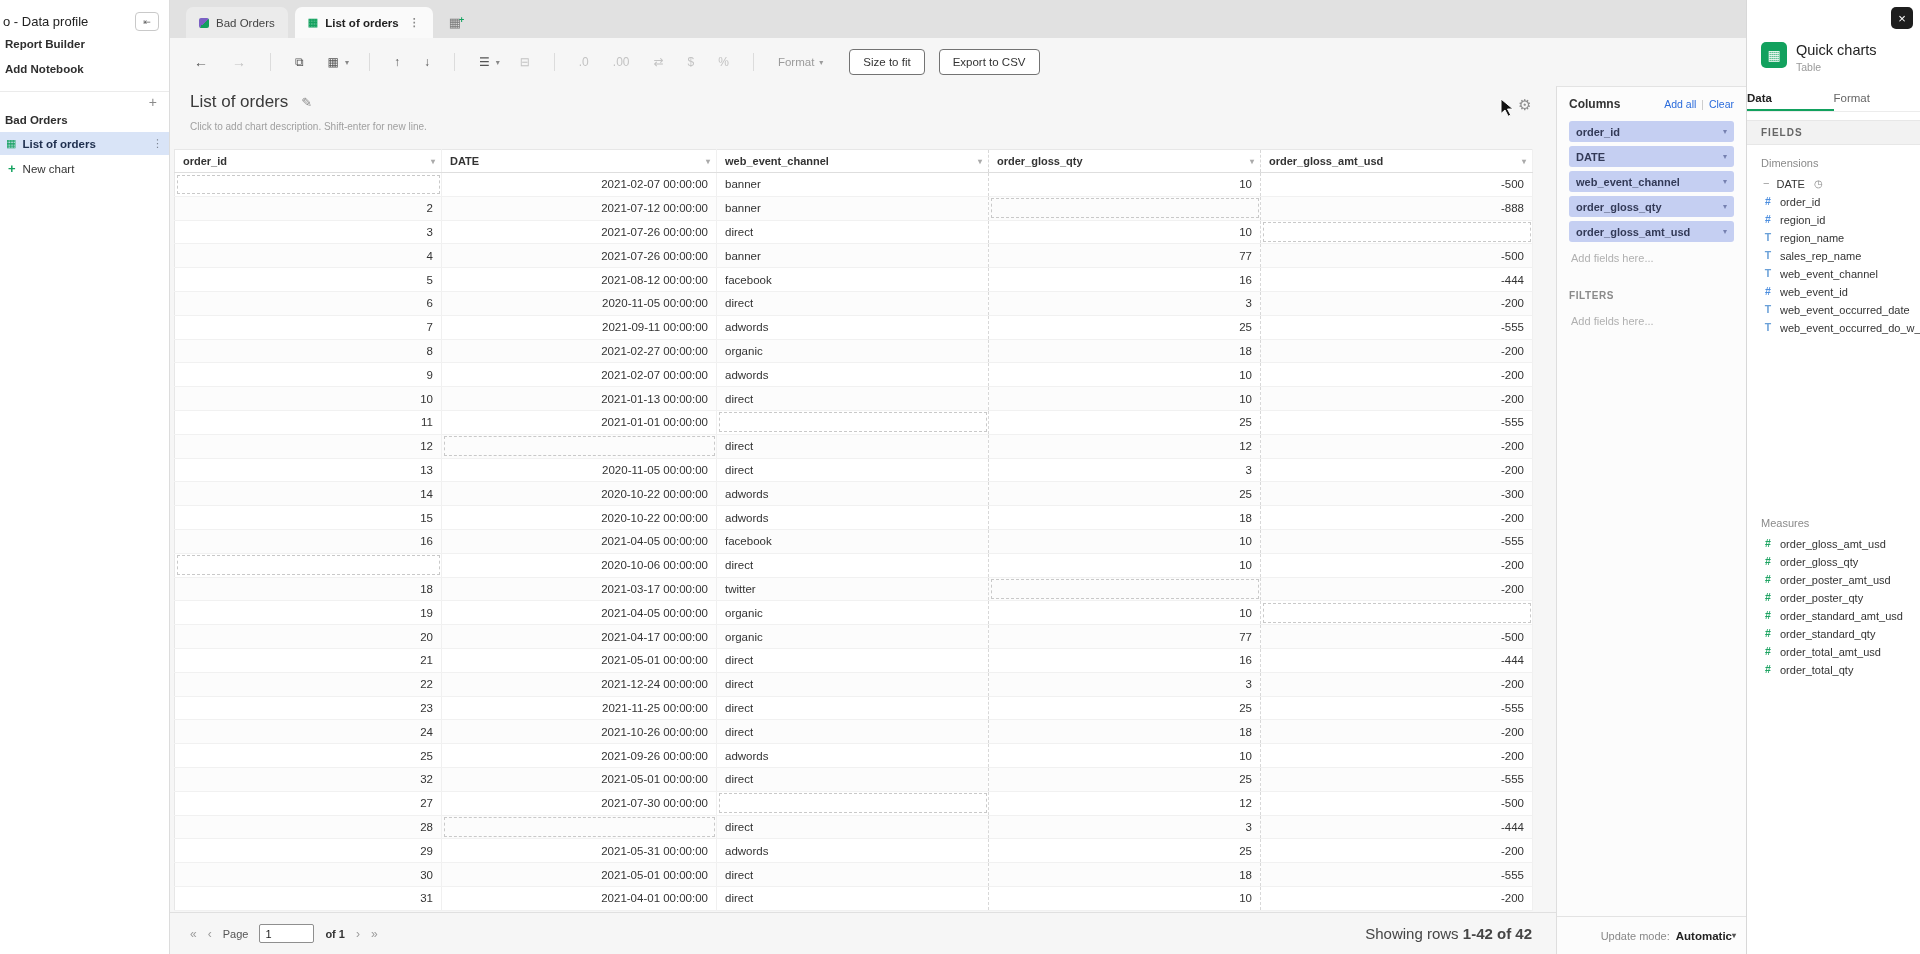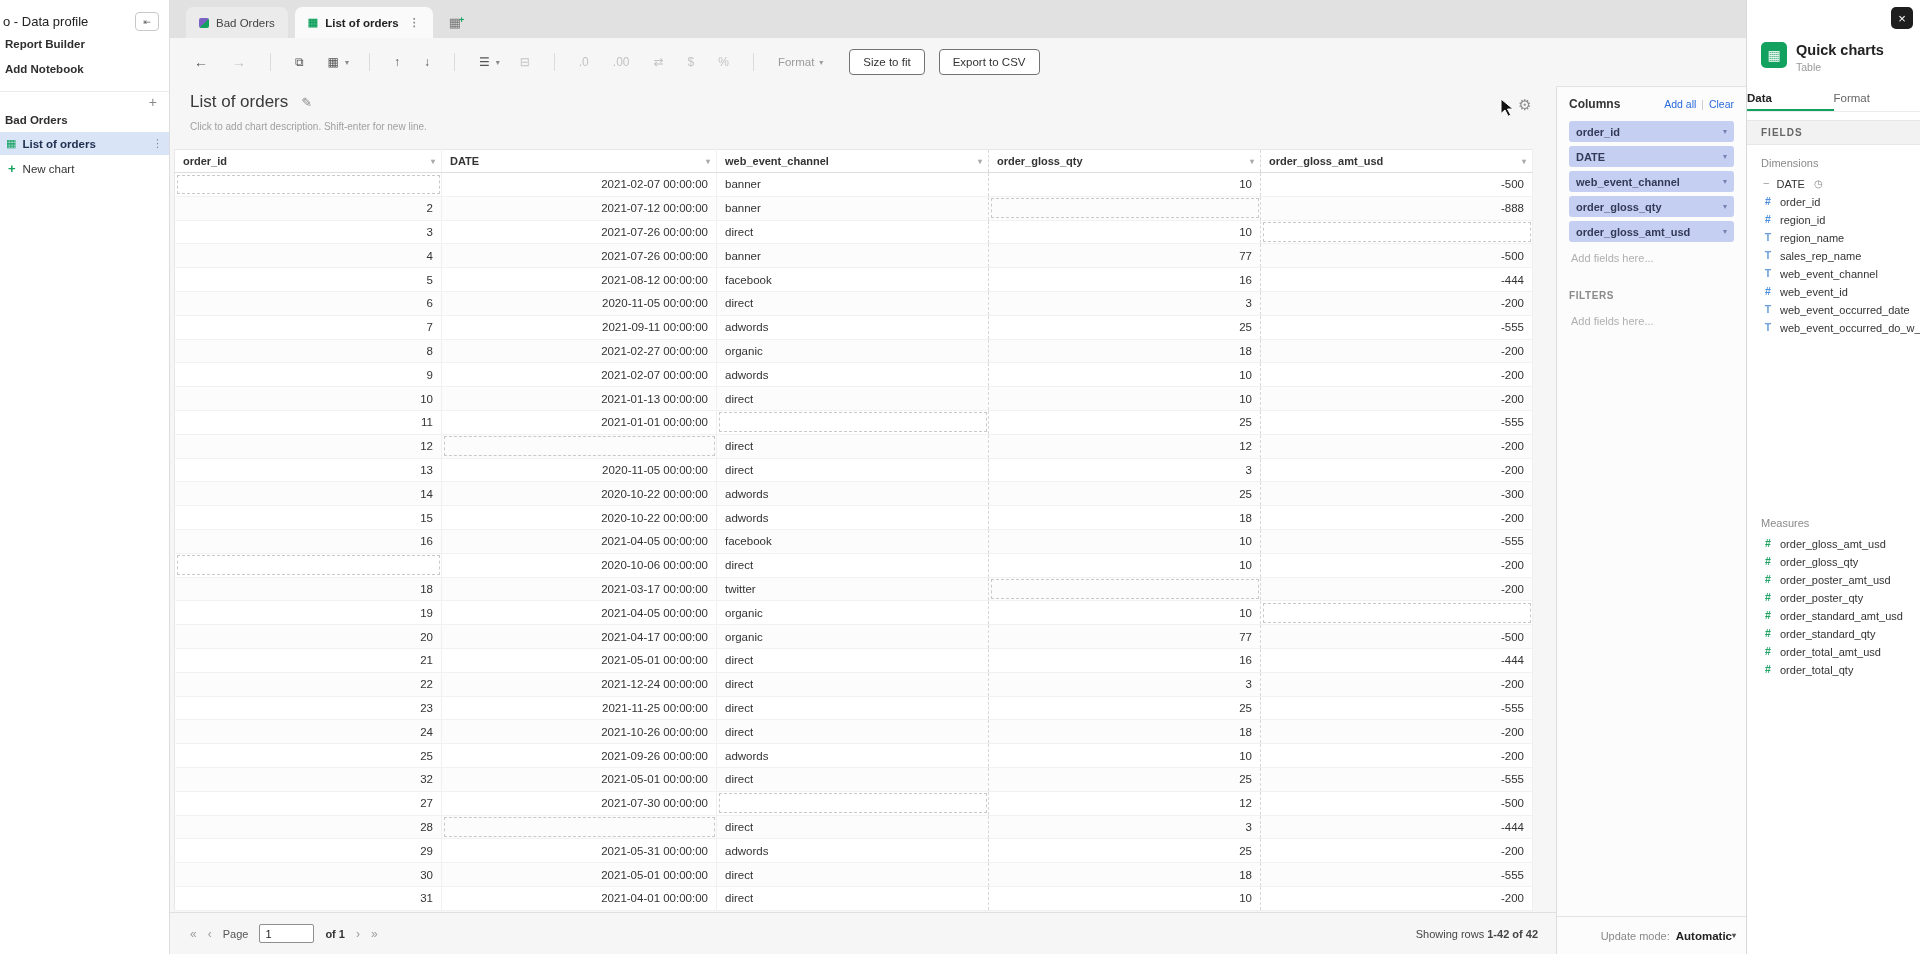--- a/index.html
+++ b/index.html
@@ -65,21 +65,21 @@
   .grid-table tr:nth-child(even) td { background:#fcfcfc; }
   .grid-table td.right { text-align:right; } .grid-table td.left { text-align:left; }
   .grid-table td.c2, .grid-table th.c2, .grid-table td.c3, .grid-table th.c3 { border-right-style:dashed; border-right-color:#d8d8d8; }
   .grid-table td.null { outline:1px dashed #c9c9c9; outline-offset:-3px; }
 
   .main-footer { position:absolute; left:0; bottom:0; width:100%; height:42px; border-top:1px solid #e0e0e0; display:flex; align-items:center; }
   .pager { display:flex; align-items:center; gap:11px; margin-left:20px; font-size:11px; color:#555; }
   .pg-arrow { color:#9c9c9c; font-size:12px; cursor:pointer; line-height:1; }
   .pg-input { width:55px; height:19px; border:1px solid #8f8f8f; border-radius:2px; font-size:11px; padding:0 5px; font-family:inherit; background:#fff; color:#222; }
   .pg-of { font-weight:700; color:#333; }
-  .showing { margin-left:auto; margin-right:18px; font-size:11px; color:#454545; }
+  .showing { margin-left:auto; margin-right:24px; font-size:15px; color:#454545; }
   .showing .rng { font-weight:700; }
 
   
   .columns-panel { position:absolute; left:1556px; top:86px; width:190px; height:868px; background:#fcfcfc; border-left:1px solid #dedede; border-top:1px solid #e3e3e3; padding:10px 12px; }
   .cp-head { display:flex; align-items:baseline; }
   .cp-title { flex:1; font-size:12px; font-weight:700; color:#333; }
   .cp-link { font-size:10.5px; color:#2a6bdb; cursor:pointer; }
   .cp-pipe { color:#c4c4c4; font-size:10px; margin:0 5px; }
   .pill-list { margin-top:10px; }
   .pill { height:21px; background:#c5cff2; border-radius:3px; display:flex; align-items:center; margin-top:4px; padding:0 7px; cursor:grab; }
@@ -90,21 +90,21 @@
   .update-row { position:absolute; left:0; bottom:0; width:100%; height:38px; border-top:1px solid #e3e3e3; display:flex; align-items:center; justify-content:flex-end; padding-right:10px; gap:6px; }
   .um-label { font-size:11px; color:#888; }
   .um-value { display:flex; align-items:center; font-size:11.5px; font-weight:600; color:#222; cursor:pointer; }
   .um-value .c { font-size:8px; color:#555; }
 
   
   .quickcharts { position:absolute; left:1746px; top:0; width:174px; height:954px; background:#fff; border-left:1px solid #d8d8d8; }
   .qc-close { position:absolute; top:7px; right:7px; width:22px; height:22px; background:#1e1e1e; border-radius:5px; color:#fff; display:flex; align-items:center; justify-content:center; font-size:13px; cursor:pointer; }
   .qc-head { display:flex; align-items:flex-start; gap:9px; padding:42px 8px 0 14px; }
   .qc-logo { flex:none; width:26px; height:26px; background:#12a15e; border-radius:5px; color:#fff; display:flex; align-items:center; justify-content:center; font-size:14px; }
-  .qc-title { font-size:14.5px; font-weight:700; color:#222; line-height:1.15; }
+  .qc-title { font-size:14.5px; font-weight:400; color:#222; line-height:1.15; }
   .qc-sub { font-size:10.5px; color:#999; margin-top:2px; }
   .qc-tabs { display:flex; margin-top:13px; border-bottom:1px solid #ececec; }
   .qc-tab { flex:1; text-align:left; font-size:11.5px; color:#666; padding:6px 0 5px; cursor:pointer; }
   .qc-tab.active { color:#222; font-weight:700; border-bottom:2px solid #12a15e; }
   .qc-fields { margin-top:8px; background:#f2f2f2; border-top:1px solid #e7e7e7; border-bottom:1px solid #e7e7e7; font-size:10px; font-weight:700; letter-spacing:1px; color:#666; padding:6px 14px; }
   .qc-group-title { font-size:11px; color:#8a8a8a; padding:12px 14px 6px; }
   .qc-group-title.measures { margin-top:168px; }
   .qc-item { display:flex; align-items:center; gap:7px; padding:3px 4px 3px 16px; font-size:11px; color:#333; white-space:nowrap; overflow:hidden; cursor:grab; }
   .fi { flex:none; width:10px; text-align:center; font-weight:700; font-size:10.5px; line-height:1; }
   .fi-num { color:#4e8fdf; } .fi-text { color:#6aa0d8; } .fi-meas { color:#1fa463; }

